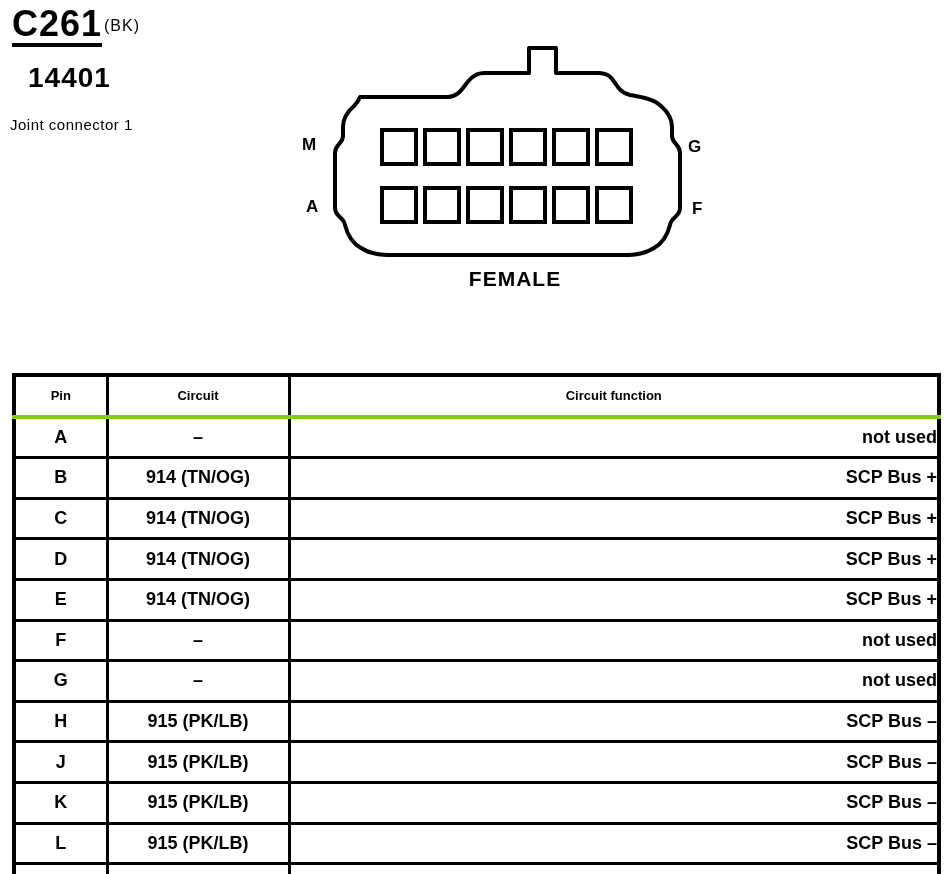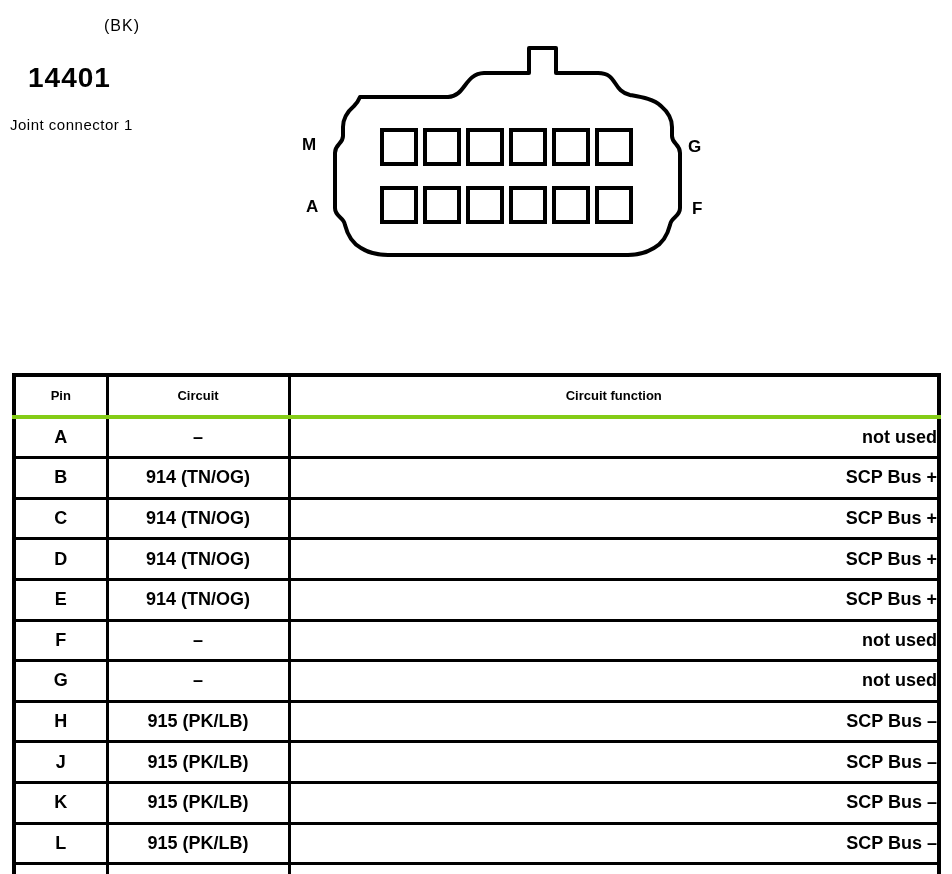--- a/index.html
+++ b/index.html
@@ -77,20 +77,21 @@
   }
   td.pin-cell{text-align:center;}
   td.circuit-cell{text-align:center;}
   td.function-cell{text-align:right;padding-left:13px;}
 </style>
 </head>
 <body>
 
 <div id="page">
 
+  <div class="abs conn-id">C261</div>
   <div class="abs color-code">(BK)</div>
   <div class="abs part-number">14401</div>
   <div class="abs description">Joint connector 1</div>
 
   <svg id="connector-svg" class="abs" viewBox="0 0 952 330" xmlns="http://www.w3.org/2000/svg">
     <path d="M 360,97
          L 448,97
          C 466,96 464,74 484,73
          L 529,73
          L 529,48
@@ -131,20 +132,21 @@
       <div class="cavity abs" style="left: 509px; top: 186px;"></div>
       <div class="cavity abs" style="left: 552px; top: 186px;"></div>
       <div class="cavity abs" style="left: 595px; top: 186px;"></div>
     </div>
 
   <div class="abs corner-label" style="left:302px;top:136px;">M</div>
   <div class="abs corner-label" style="left:306px;top:198px;">A</div>
   <div class="abs corner-label" style="left:688px;top:138px;">G</div>
   <div class="abs corner-label" style="left:692px;top:200px;">F</div>
 
+  <div class="abs gender-label">FEMALE</div>
 
   <table id="pinout-table">
     <colgroup>
         <col class="c-pin">
         <col class="c-circuit">
         <col class="c-function">
       </colgroup>
     <thead>
       <tr>
         <th>Pin</th>

